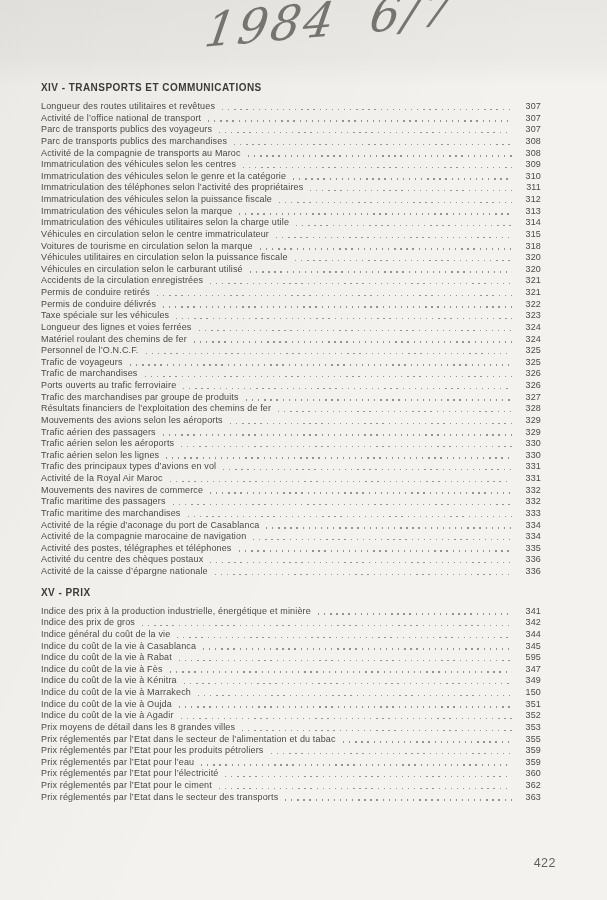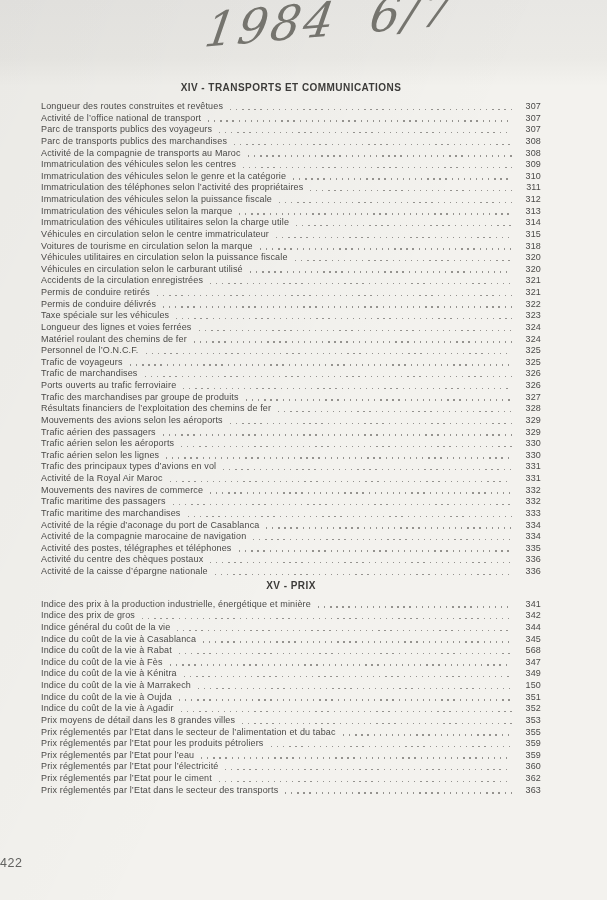--- a/index.html
+++ b/index.html
@@ -42,62 +42,61 @@
     position:absolute;left:41px;top:82px;width:500px;
     color:var(--ink);
   }
   .sec-title{
     font-size:10px;
     font-weight:bold;
     color:var(--ink-strong);
     letter-spacing:.45px;
     margin:0 0 7px 0;
     line-height:12px;
-    text-align:center;
-  }
-  .toc-section + .toc-section{margin-top:2px;}
+  }
+  .toc-section + .toc-section{margin-top:9px;}
   .row{
     display:flex;
     height:var(--lh);
     line-height:var(--lh);
     font-size:9px;
     letter-spacing:.15px;
     color:var(--ink);
   }
   .label{white-space:nowrap;flex:none;}
   .dots{
     flex:1;
     align-self:flex-end;
     height:1.4px;
     margin:0 7px 2.6px 7px;
     background-image:repeating-linear-gradient(to right, var(--dot) 0 1.3px, transparent 1.3px 6.1px);
   }
   .pagenum{flex:none;width:22px;text-align:right;}
   .footer{
     position:absolute;left:0;top:856px;width:556px;
-    text-align:left;
+    text-align:right;
     font-size:12.5px;
     letter-spacing:.5px;
     color:#626260;
   }
 </style>
 </head>
 <body>
 
 <div class="page">
 
   <div class="handwriting">
     <span>1984</span><span class="frac">6/7</span>
   </div>
 
   <div class="toc">
       <section class="toc-section">
         <h2 class="sec-title">XIV - TRANSPORTS ET COMMUNICATIONS</h2>
         <div class="row">
-          <span class="label">Longueur des routes construites et revêtues</span>
+          <span class="label">Longueur des routes utilitaires et revêtues</span>
           <span class="dots"></span>
           <span class="pagenum">307</span>
         </div>
         <div class="row">
           <span class="label">Activité de l’office national de transport</span>
           <span class="dots"></span>
           <span class="pagenum">307</span>
         </div>
         <div class="row">
           <span class="label">Parc de transports publics des voyageurs</span>
@@ -313,21 +312,21 @@
           <span class="pagenum">344</span>
         </div>
         <div class="row">
           <span class="label">Indice du coût de la vie à Casablanca</span>
           <span class="dots"></span>
           <span class="pagenum">345</span>
         </div>
         <div class="row">
           <span class="label">Indice du coût de la vie à Rabat</span>
           <span class="dots"></span>
-          <span class="pagenum">568</span>
+          <span class="pagenum">595</span>
         </div>
         <div class="row">
           <span class="label">Indice du coût de la vie à Fès</span>
           <span class="dots"></span>
           <span class="pagenum">347</span>
         </div>
         <div class="row">
           <span class="label">Indice du coût de la vie à Kénitra</span>
           <span class="dots"></span>
           <span class="pagenum">349</span>

